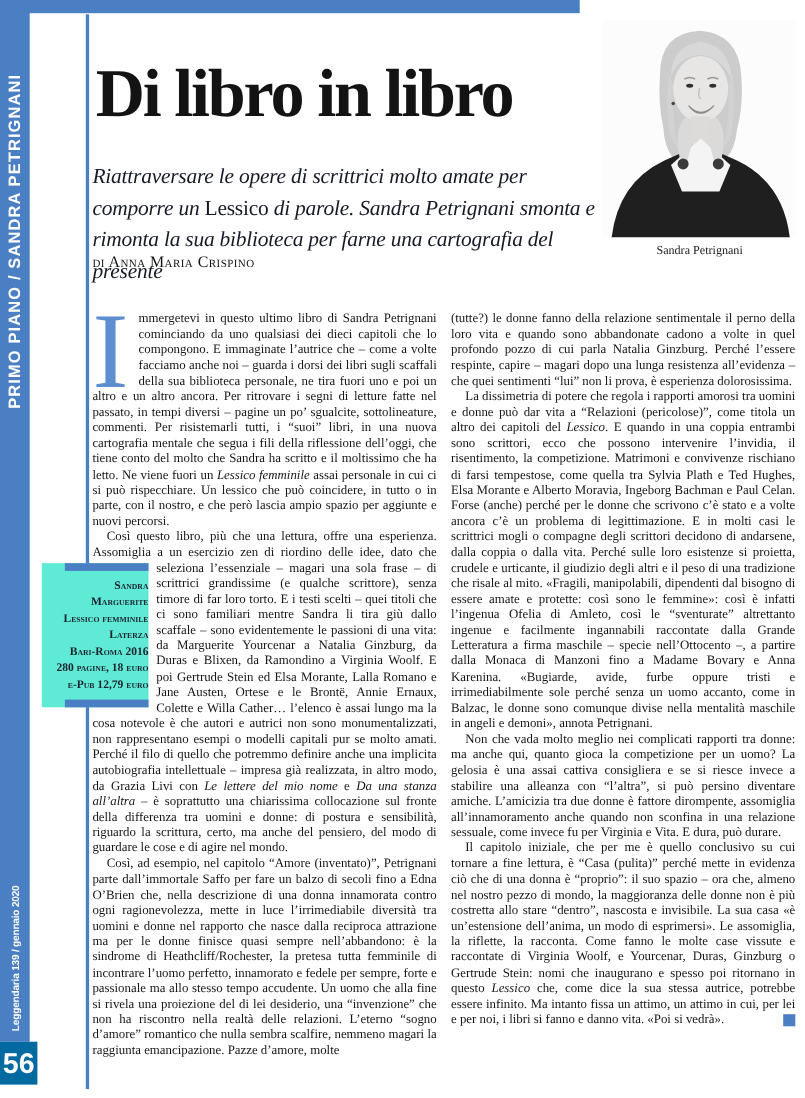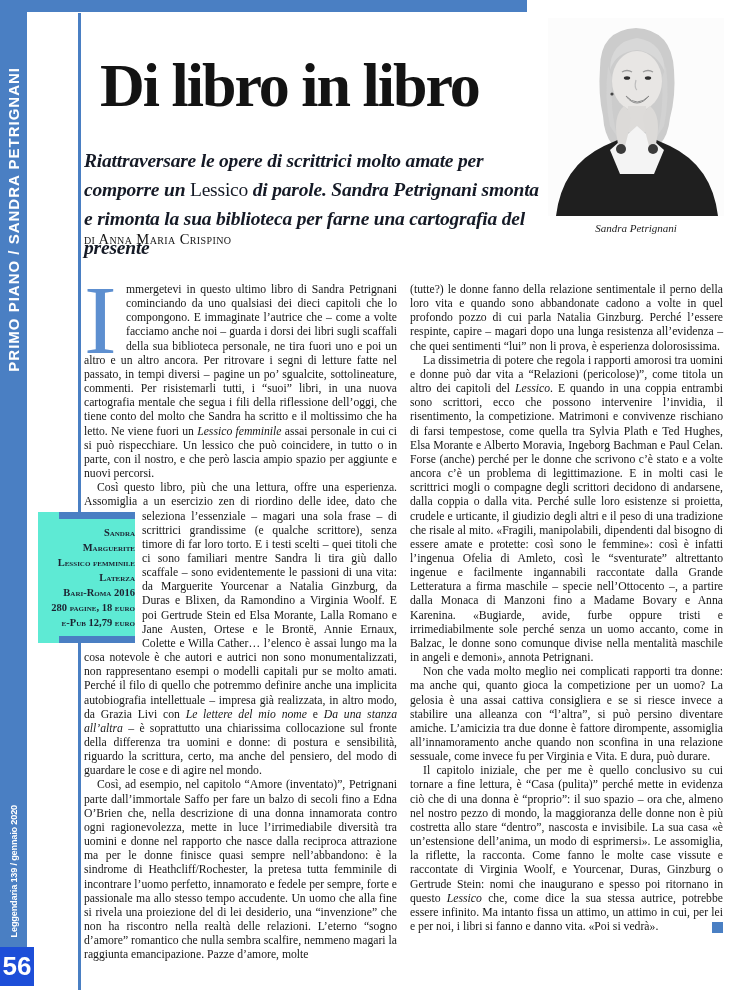--- a/index.html
+++ b/index.html
@@ -12,38 +12,38 @@
   .kicker-box{position:absolute;left:0;top:44px;width:27px;height:350px;
               display:flex;align-items:center;justify-content:center;}
   .kicker{writing-mode:vertical-rl;transform:rotate(180deg);white-space:nowrap;
           font-family:"Liberation Sans",sans-serif;font-weight:bold;font-size:15px;
           letter-spacing:1px;color:#ffffff;}
   .issue-box{position:absolute;left:0;top:795px;width:27px;height:152px;
              display:flex;align-items:center;justify-content:center;}
   .issue{writing-mode:vertical-rl;transform:rotate(180deg);white-space:nowrap;
          font-family:"Liberation Sans",sans-serif;font-weight:bold;font-size:9.2px;
          letter-spacing:-0.2px;color:#ffffff;}
-  .page-box{position:absolute;left:0;top:947px;width:34px;height:39px;background:#1d4ed8;
+  .page-box{position:absolute;left:0;top:947px;width:34px;height:39px;background:#0369a1;
             color:#fff;display:flex;align-items:center;justify-content:center;
             font-family:"Liberation Sans",sans-serif;font-weight:bold;font-size:26px;}
   .vrule{position:absolute;left:78px;top:13px;width:3px;height:977px;background:#4a7fc3;}
 
   
-  .title{position:absolute;left:100px;top:50px;font-size:62px;font-weight:bold;
+  .title{position:absolute;left:87px;top:50px;font-size:62px;font-weight:bold;
          letter-spacing:-2px;color:#131313;white-space:nowrap;}
   .subtitle{position:absolute;left:84px;top:146px;width:465px;font-size:19.5px;
             line-height:29px;letter-spacing:-0.2px;color:#151a26;font-style:normal;}
-  .subtitle em{font-style:italic;font-weight:bold;}
+  .subtitle em{font-style:italic;}
   .byline{position:absolute;left:84px;top:231px;font-variant:small-caps;font-size:14.5px;
           letter-spacing:0.4px;color:#131313;}
 
   
   .photo{position:absolute;left:548px;top:18px;width:176px;height:198px;}
   .photo-caption{position:absolute;left:548px;top:222px;width:176px;text-align:center;
-                 font-style:italic;font-size:11px;color:#222;}
+                 font-size:11px;color:#222;}
 
   
   .columns{position:absolute;left:84px;top:283px;width:639px;display:flex;gap:13px;}
   .col{width:313px;}
   .col p{margin:0;text-align:justify;font-size:11.7px;line-height:14.15px;color:#161616;}
   .col p.indent{text-indent:13px;}
   .col em{font-style:italic;}
   .dropcap{float:left;width:36px;height:70px;overflow:visible;color:#5d8fd0;
            font-size:98px;line-height:74px;text-indent:0;margin-right:6px;}
   .book-spacer{float:left;width:58px;height:128px;}

